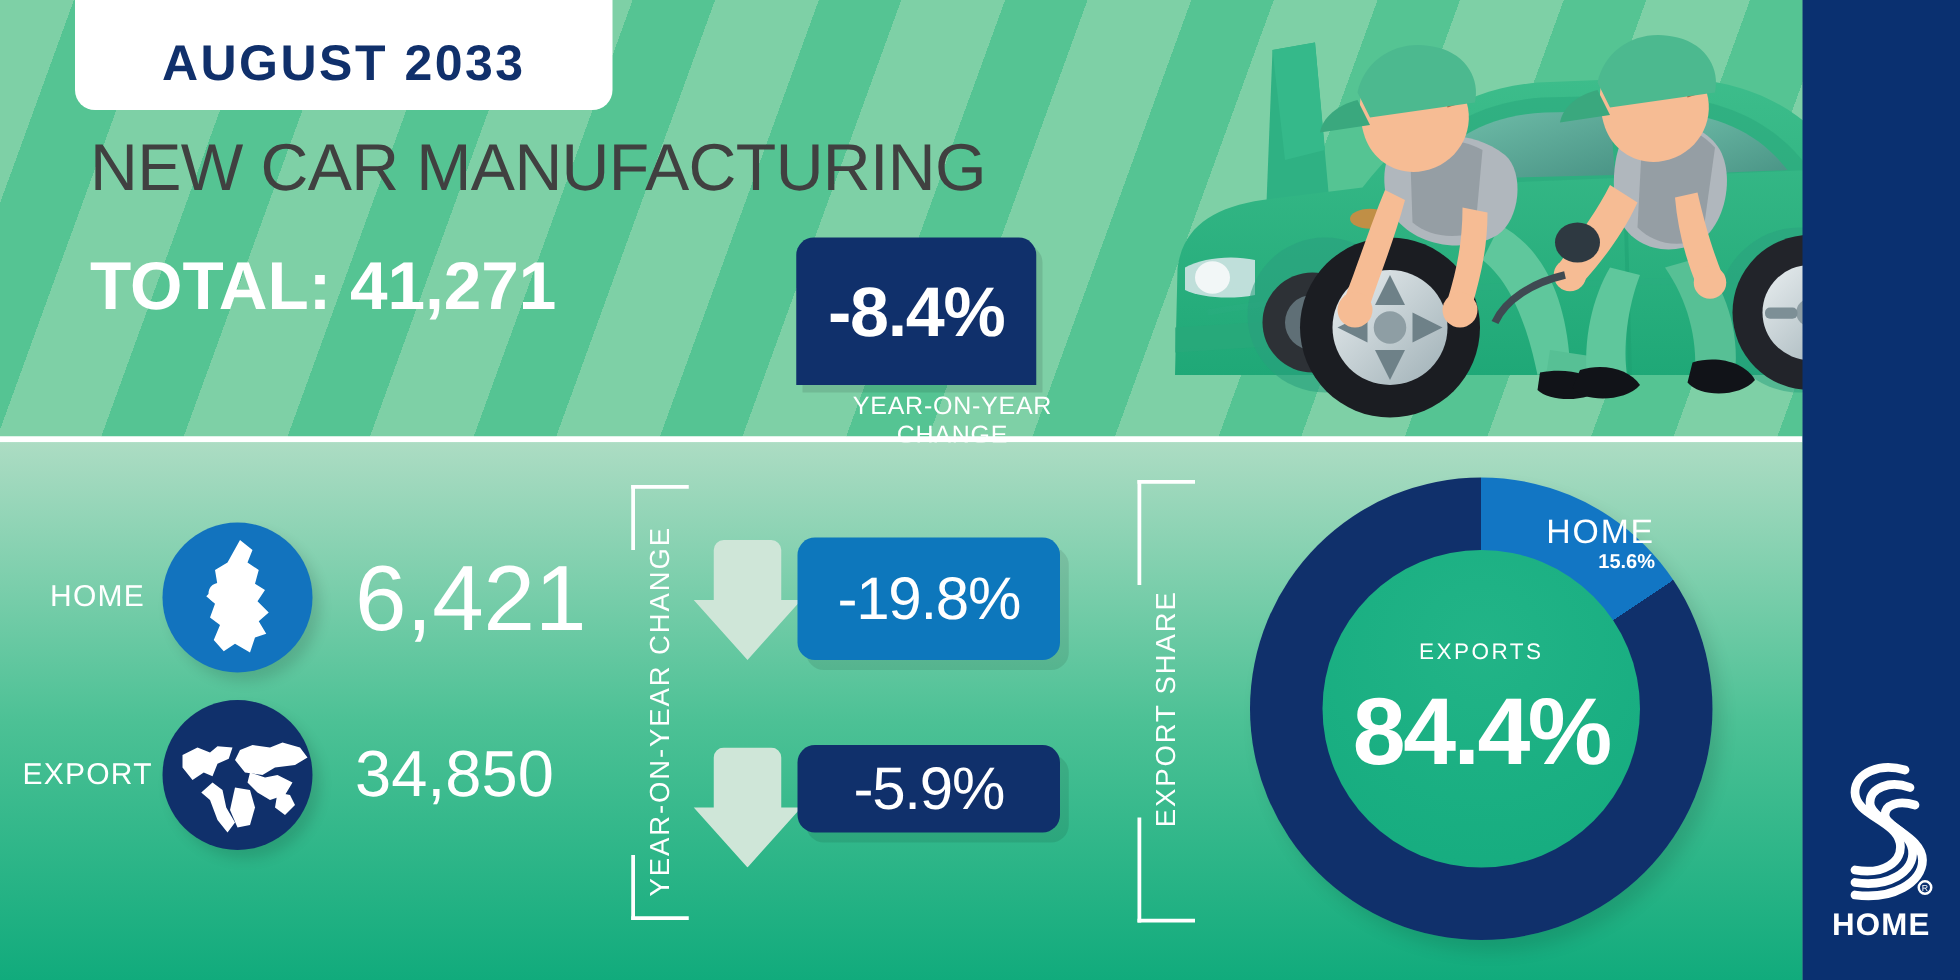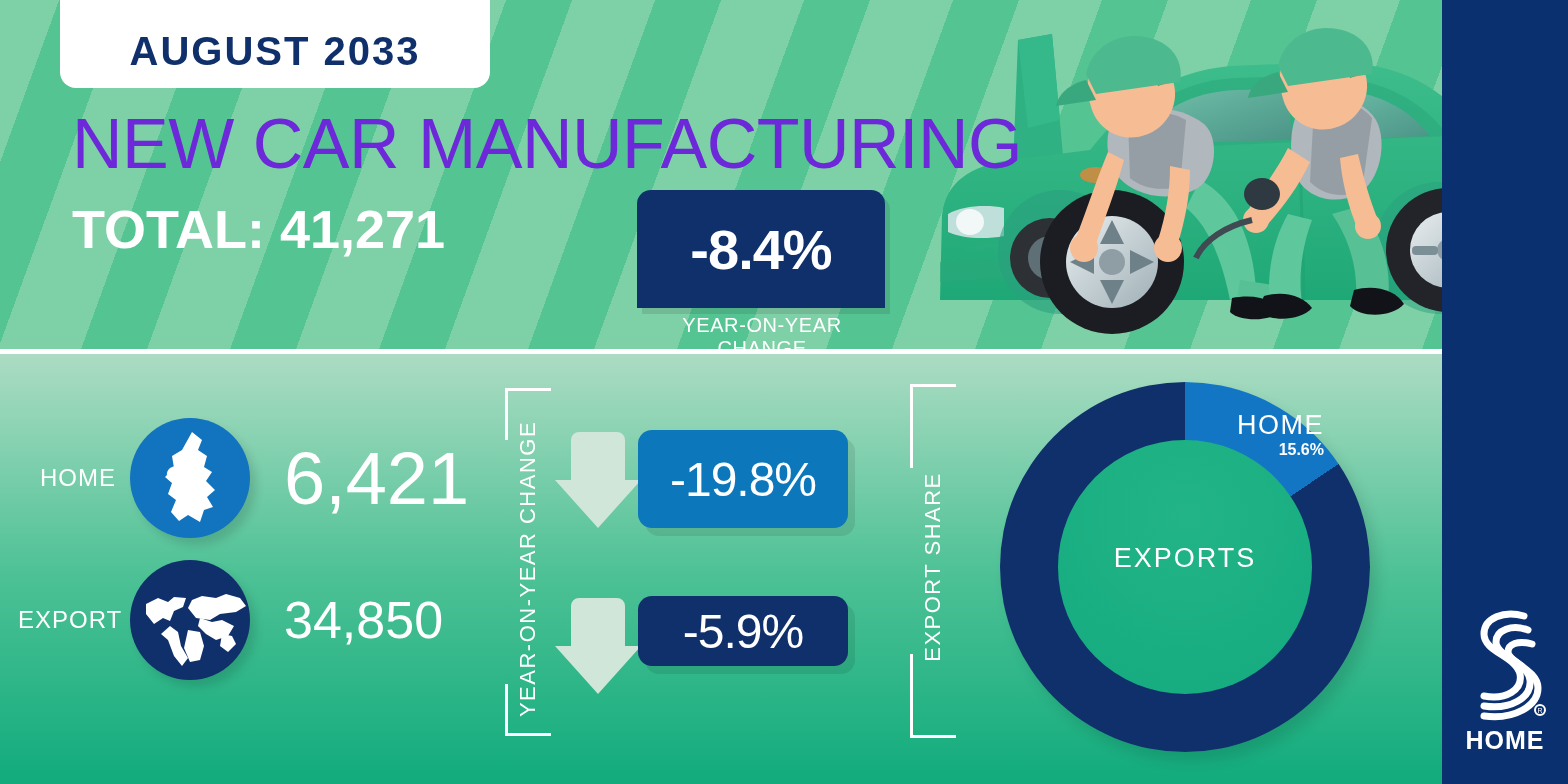--- a/index.html
+++ b/index.html
@@ -16,27 +16,27 @@
   .top-divider{position:absolute;left:0;top:349px;width:1442px;height:5px;background:#ffffff;}
 
   
   .month-pill{position:absolute;left:60px;top:-24px;width:430px;height:112px;
     background:#ffffff;border-radius:0 0 16px 16px;
     display:flex;align-items:flex-end;justify-content:center;padding-bottom:14px;
     box-sizing:border-box;}
   .month-pill span{font-size:40px;font-weight:700;letter-spacing:2px;color:#10306b;
     font-family:"Liberation Sans",sans-serif;}
 
-  .headline{position:absolute;left:72px;top:104px;font-size:70px;color:#6d28d9;
+  .headline{position:absolute;left:72px;top:104px;font-size:53px;color:#404040;
     letter-spacing:-0.5px;font-weight:400;white-space:nowrap;}
   .total{position:absolute;left:72px;top:198px;font-size:54px;color:#ffffff;
     font-weight:700;letter-spacing:0px;white-space:nowrap;}
 
   
-  .kpi-badge{position:absolute;left:637px;top:190px;width:248px;height:118px;
+  .kpi-badge{position:absolute;left:637px;top:190px;width:192px;height:118px;
     background:#10306b;border-radius:14px 14px 0 0;
     display:flex;align-items:center;justify-content:center;
     box-shadow:5px 6px 0 rgba(0,0,0,.10);}
   .kpi-badge span{font-size:56px;font-weight:700;color:#fff;letter-spacing:-1px;}
   .kpi-caption{position:absolute;left:637px;top:314px;width:250px;text-align:center;
     font-size:20px;color:#ffffff;letter-spacing:.6px;}
 
   
   .car-wrap{position:absolute;left:900px;top:0;width:668px;height:353px;overflow:visible;}
 
@@ -63,21 +63,21 @@
     transform-origin:center;color:#fff;font-size:22px;letter-spacing:1.5px;white-space:nowrap;}
   .pct-badge{position:absolute;border-radius:14px;display:flex;align-items:center;
     justify-content:center;box-shadow:7px 8px 0 rgba(0,0,0,.09);}
   .pct-badge span{color:#fff;font-weight:400;font-size:48px;letter-spacing:-1px;}
 
   
   .donut{position:absolute;border-radius:50%;box-shadow:7px 9px 14px rgba(0,0,0,.12);}
   .donut-hole{position:absolute;border-radius:50%;
     background:radial-gradient(circle at 50% 30%,#22b487 0%,#14ab7e 100%);
     display:flex;flex-direction:column;align-items:center;justify-content:center;}
-  .donut-hole .lbl{color:#fff;font-size:27px;letter-spacing:2px;margin-bottom:18px;}
+  .donut-hole .lbl{color:#fff;font-size:18px;letter-spacing:2px;margin-bottom:18px;}
   .donut-hole .val{color:#fff;font-size:76px;font-weight:700;letter-spacing:-2px;line-height:.95;}
   .seg-label{position:absolute;text-align:right;color:#fff;}
   .seg-label .n{font-size:27px;letter-spacing:1.5px;display:block;}
   .seg-label .v{font-size:16px;font-weight:700;display:block;}
 
   
   .sidebar{position:absolute;left:1442px;top:0;width:126px;height:784px;background:#0a3070;}
   .logo{position:absolute;left:1462px;top:600px;width:86px;height:130px;}
   .logo-text{position:absolute;left:1442px;top:726px;width:126px;text-align:center;
     color:#fff;font-size:25px;font-weight:700;letter-spacing:1px;}
@@ -288,20 +288,21 @@
     <div class="arm" style="top:0;"></div>
     <div class="arm" style="bottom:0;"></div>
     <div class="spine-top" style="top:0;height:84px;"></div>
     <div class="spine-bot" style="bottom:0;height:84px;"></div>
     <div class="cap" style="top:170px;">EXPORT SHARE</div>
   </div>
 
   <div id="donut" class="donut" style="left: 1000px; top: 382px; width: 370px; height: 370px; background: conic-gradient(rgb(18, 118, 196) 0deg, rgb(18, 118, 196) 56.16deg, rgb(16, 48, 107) 56.16deg, rgb(16, 48, 107) 360deg);"></div>
   <div class="donut-hole" style="left:1058px;top:440px;width:254px;height:254px;">
     <div class="lbl">EXPORTS</div>
+    <div class="val">84.4%</div>
   </div>
   <div class="seg-label" style="left:1180px;top:410px;width:144px;">
     <span class="n">HOME</span>
     <span class="v">15.6%</span>
   </div>
 
   <div class="sidebar"></div>
   <div class="logo">
     <svg width="86" height="130" viewBox="0 0 86 130">
       <g fill="none" stroke="#ffffff" stroke-width="7" stroke-linecap="round">

